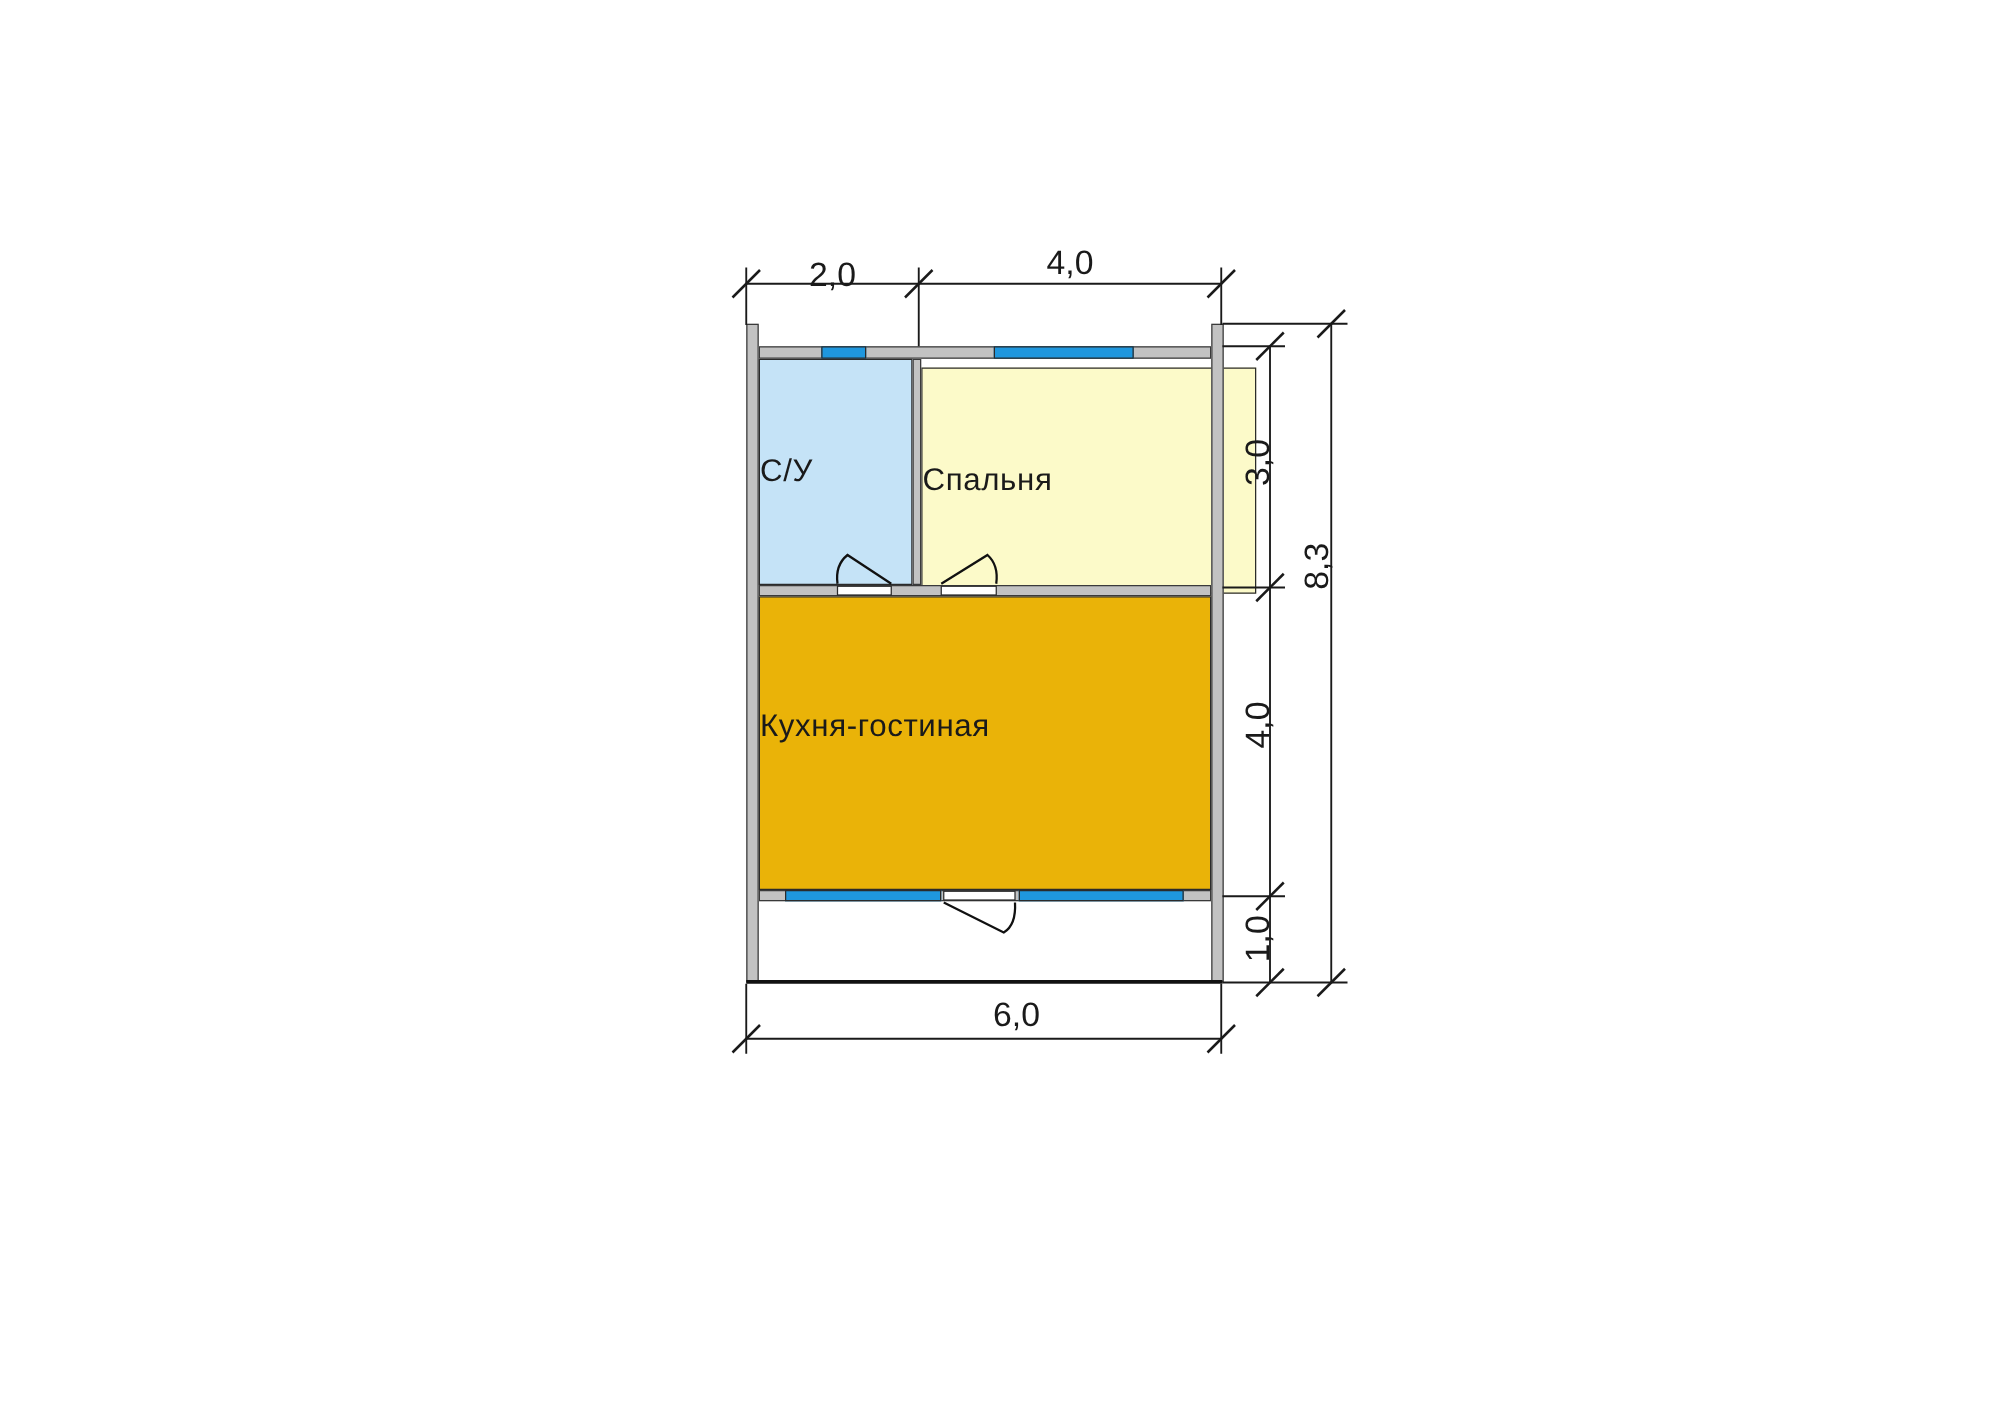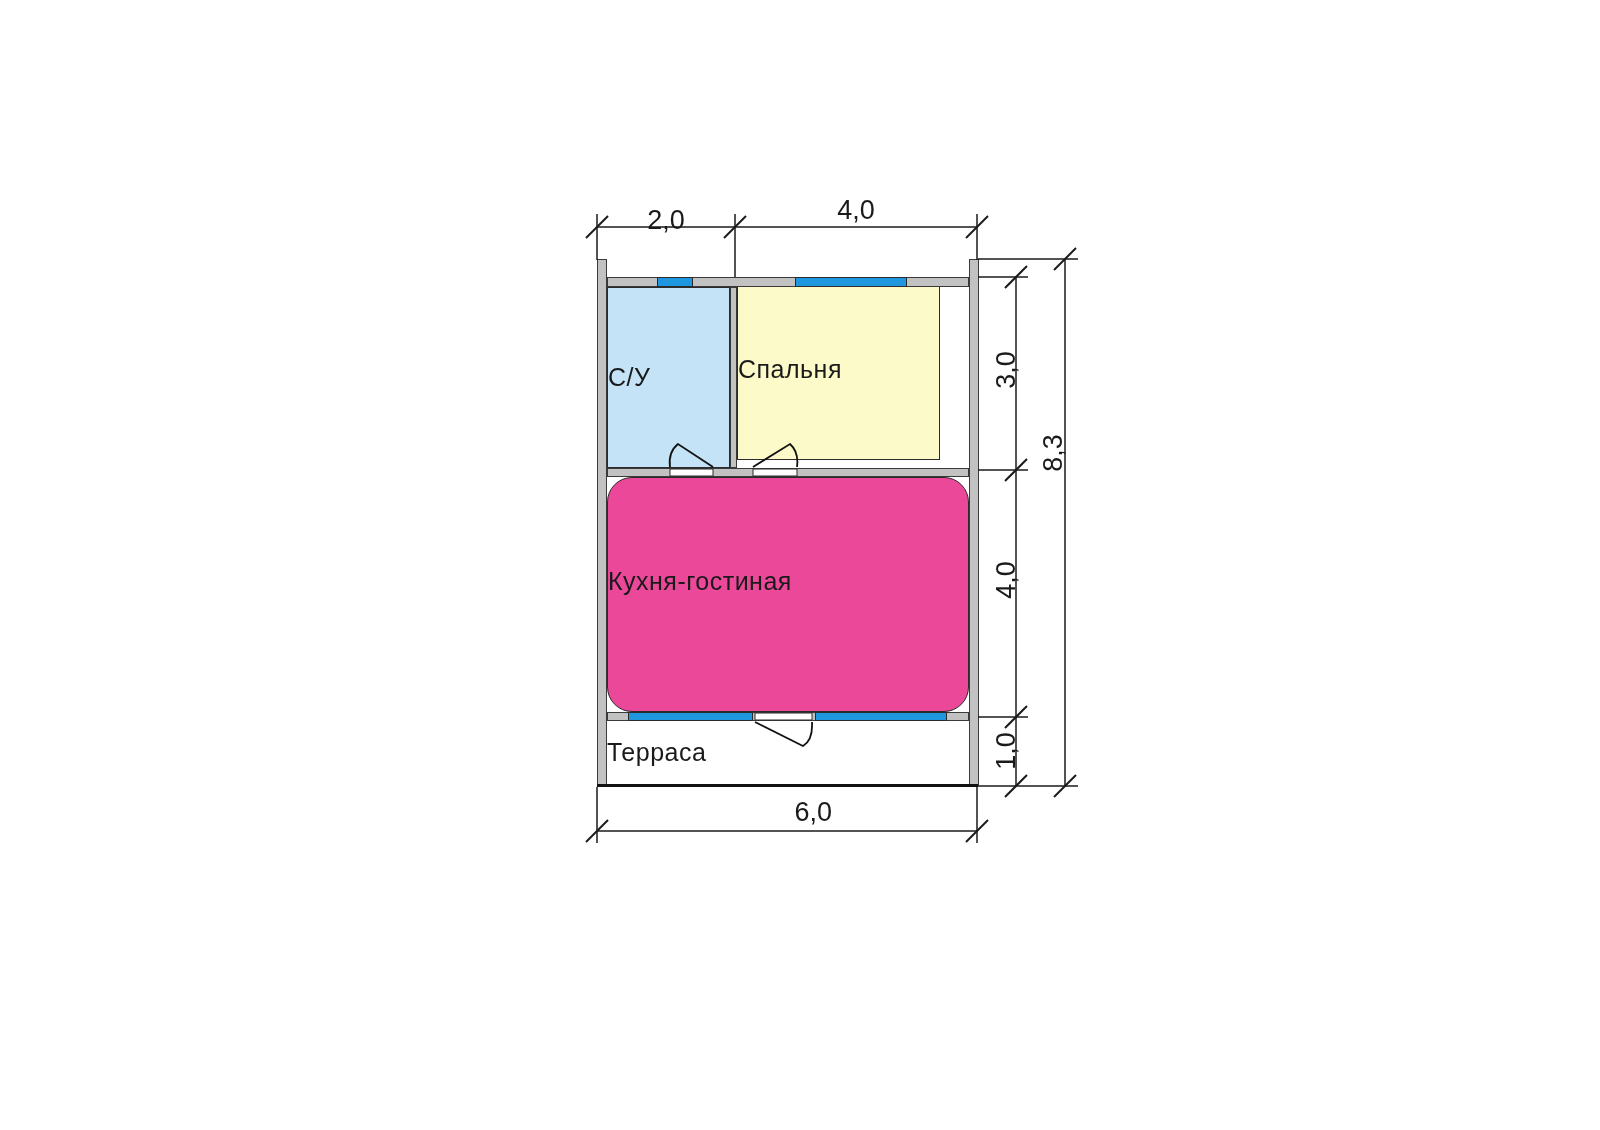--- a/index.html
+++ b/index.html
@@ -6,22 +6,22 @@
   .canvas{
     position:relative;width:1600px;height:1130px;background:#ffffff;overflow:hidden;
     font-family:"Liberation Sans","DejaVu Sans",sans-serif;color:#1a1a1a;
   }
   .abs{position:absolute;box-sizing:border-box;}
   .wall{background:#c2c2c2;border:1px solid #3a3a3a;}
   .window{background:#1f97de;border:1px solid #2b2b2b;}
   .room{display:flex;align-items:center;border:1px solid #2b2b2b;}
   .room-label{font-size:25px;letter-spacing:0.5px;}
   .room-su{left:607px;top:287px;width:123px;height:181px;background:#c5e3f7;}
-  .room-bedroom{left:737px;top:279px;width:203px;height:181px;background:#fcfac9;}
-  .room-kitchen{left:607px;top:477px;width:362px;height:235px;background:#ec4899;padding-bottom:26px;border-radius:25px;}
+  .room-bedroom{left:737px;top:294px;width:268px;height:181px;background:#fcfac9;}
+  .room-kitchen{left:607px;top:477px;width:362px;height:235px;background:#eab308;padding-bottom:26px;}
   .room-terrace{left:607px;top:721px;width:362px;height:63px;background:#ffffff;border:none;}
   .wall-left{left:597px;top:259px;width:10px;height:527px;}
   .wall-right{left:969px;top:259px;width:10px;height:527px;}
   .wall-top{left:607px;top:277px;width:362px;height:10px;}
   .wall-mid-v{left:730px;top:287px;width:7px;height:181px;}
   .wall-mid-h{left:607px;top:468px;width:362px;height:9px;}
   .wall-kitchen-bottom{left:607px;top:712px;width:362px;height:9px;}
   .win-su{left:657px;top:277px;width:36px;height:10px;}
   .win-bedroom{left:795px;top:277px;width:112px;height:10px;}
   .win-kitchen-left{left:628px;top:712px;width:125px;height:9px;}
@@ -38,23 +38,20 @@
 <div class="canvas">
 
   <div class="abs room room-su">
     <span class="room-label">С/У</span>
   </div>
   <div class="abs room room-bedroom">
     <span class="room-label">Спальня</span>
   </div>
   <div class="abs room room-kitchen">
     <span class="room-label">Кухня-гостиная</span>
-  </div>
-  <div class="abs room room-terrace">
-    <span class="room-label">Терраса</span>
   </div>
 
   <div class="abs wall wall-left"></div>
   <div class="abs wall wall-right"></div>
   <div class="abs wall wall-top"></div>
   <div class="abs wall wall-mid-v"></div>
   <div class="abs wall wall-mid-h"></div>
   <div class="abs wall wall-kitchen-bottom"></div>
 
   <div class="abs window win-su"></div>

